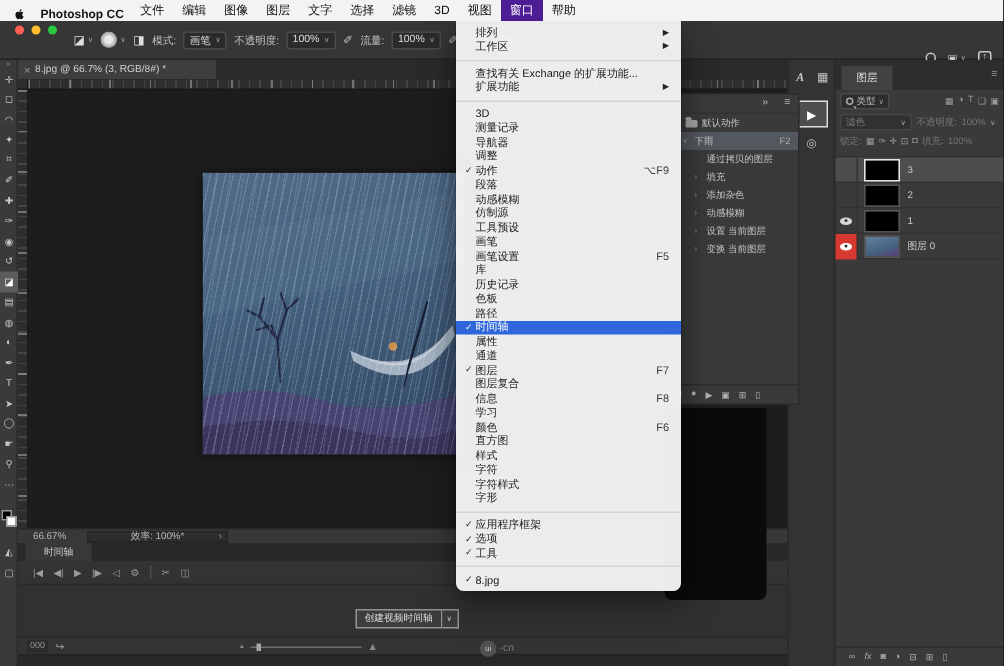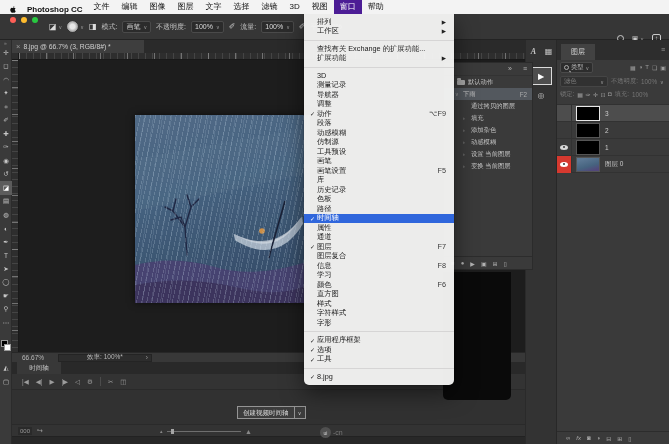--- a/index.html
+++ b/index.html
@@ -834,20 +834,26 @@
       </div>
 
       <div class="mrow">
         <span class="mchk"></span>
         <span class="mlbl">样式</span>
         <span class="msc"></span>
         <span class="marw"></span>
       </div>
 
 
+      <div class="mrow">
+        <span class="mchk"></span>
+        <span class="mlbl">字符</span>
+        <span class="msc"></span>
+        <span class="marw"></span>
+      </div>
 
       <div class="mrow">
         <span class="mchk"></span>
         <span class="mlbl">字符样式</span>
         <span class="msc"></span>
         <span class="marw"></span>
       </div>
 
       <div class="mrow">
         <span class="mchk"></span>

